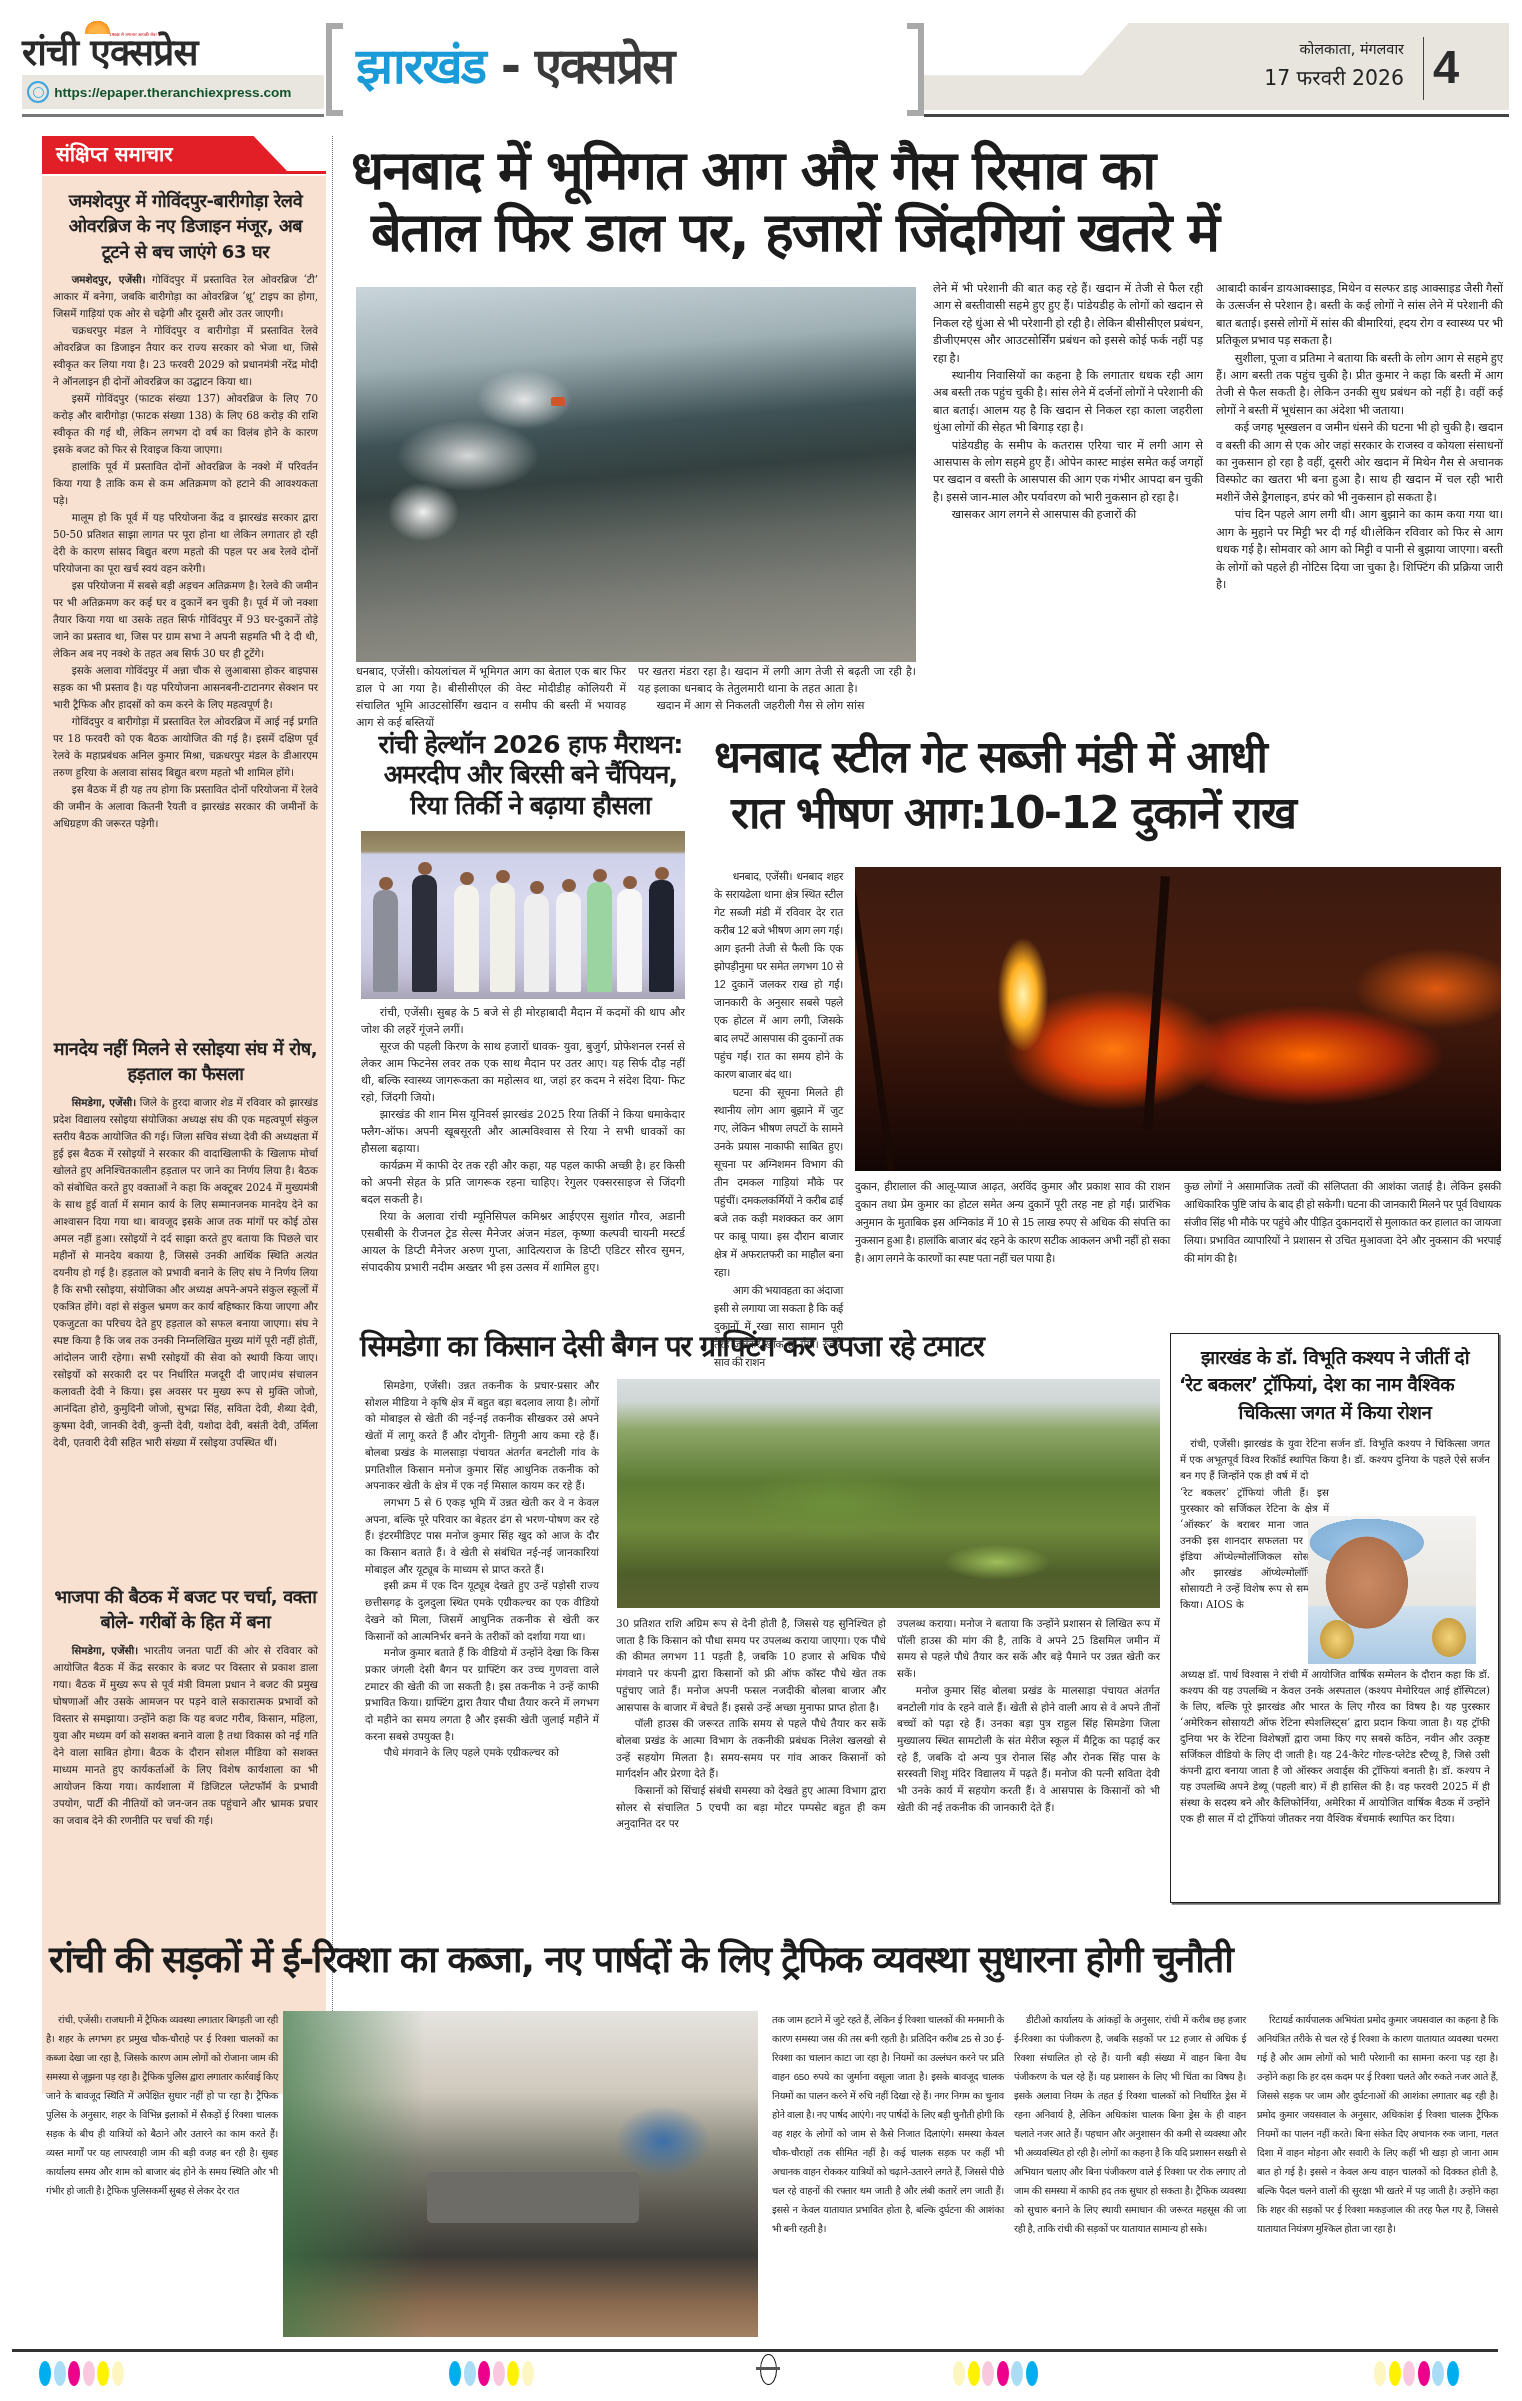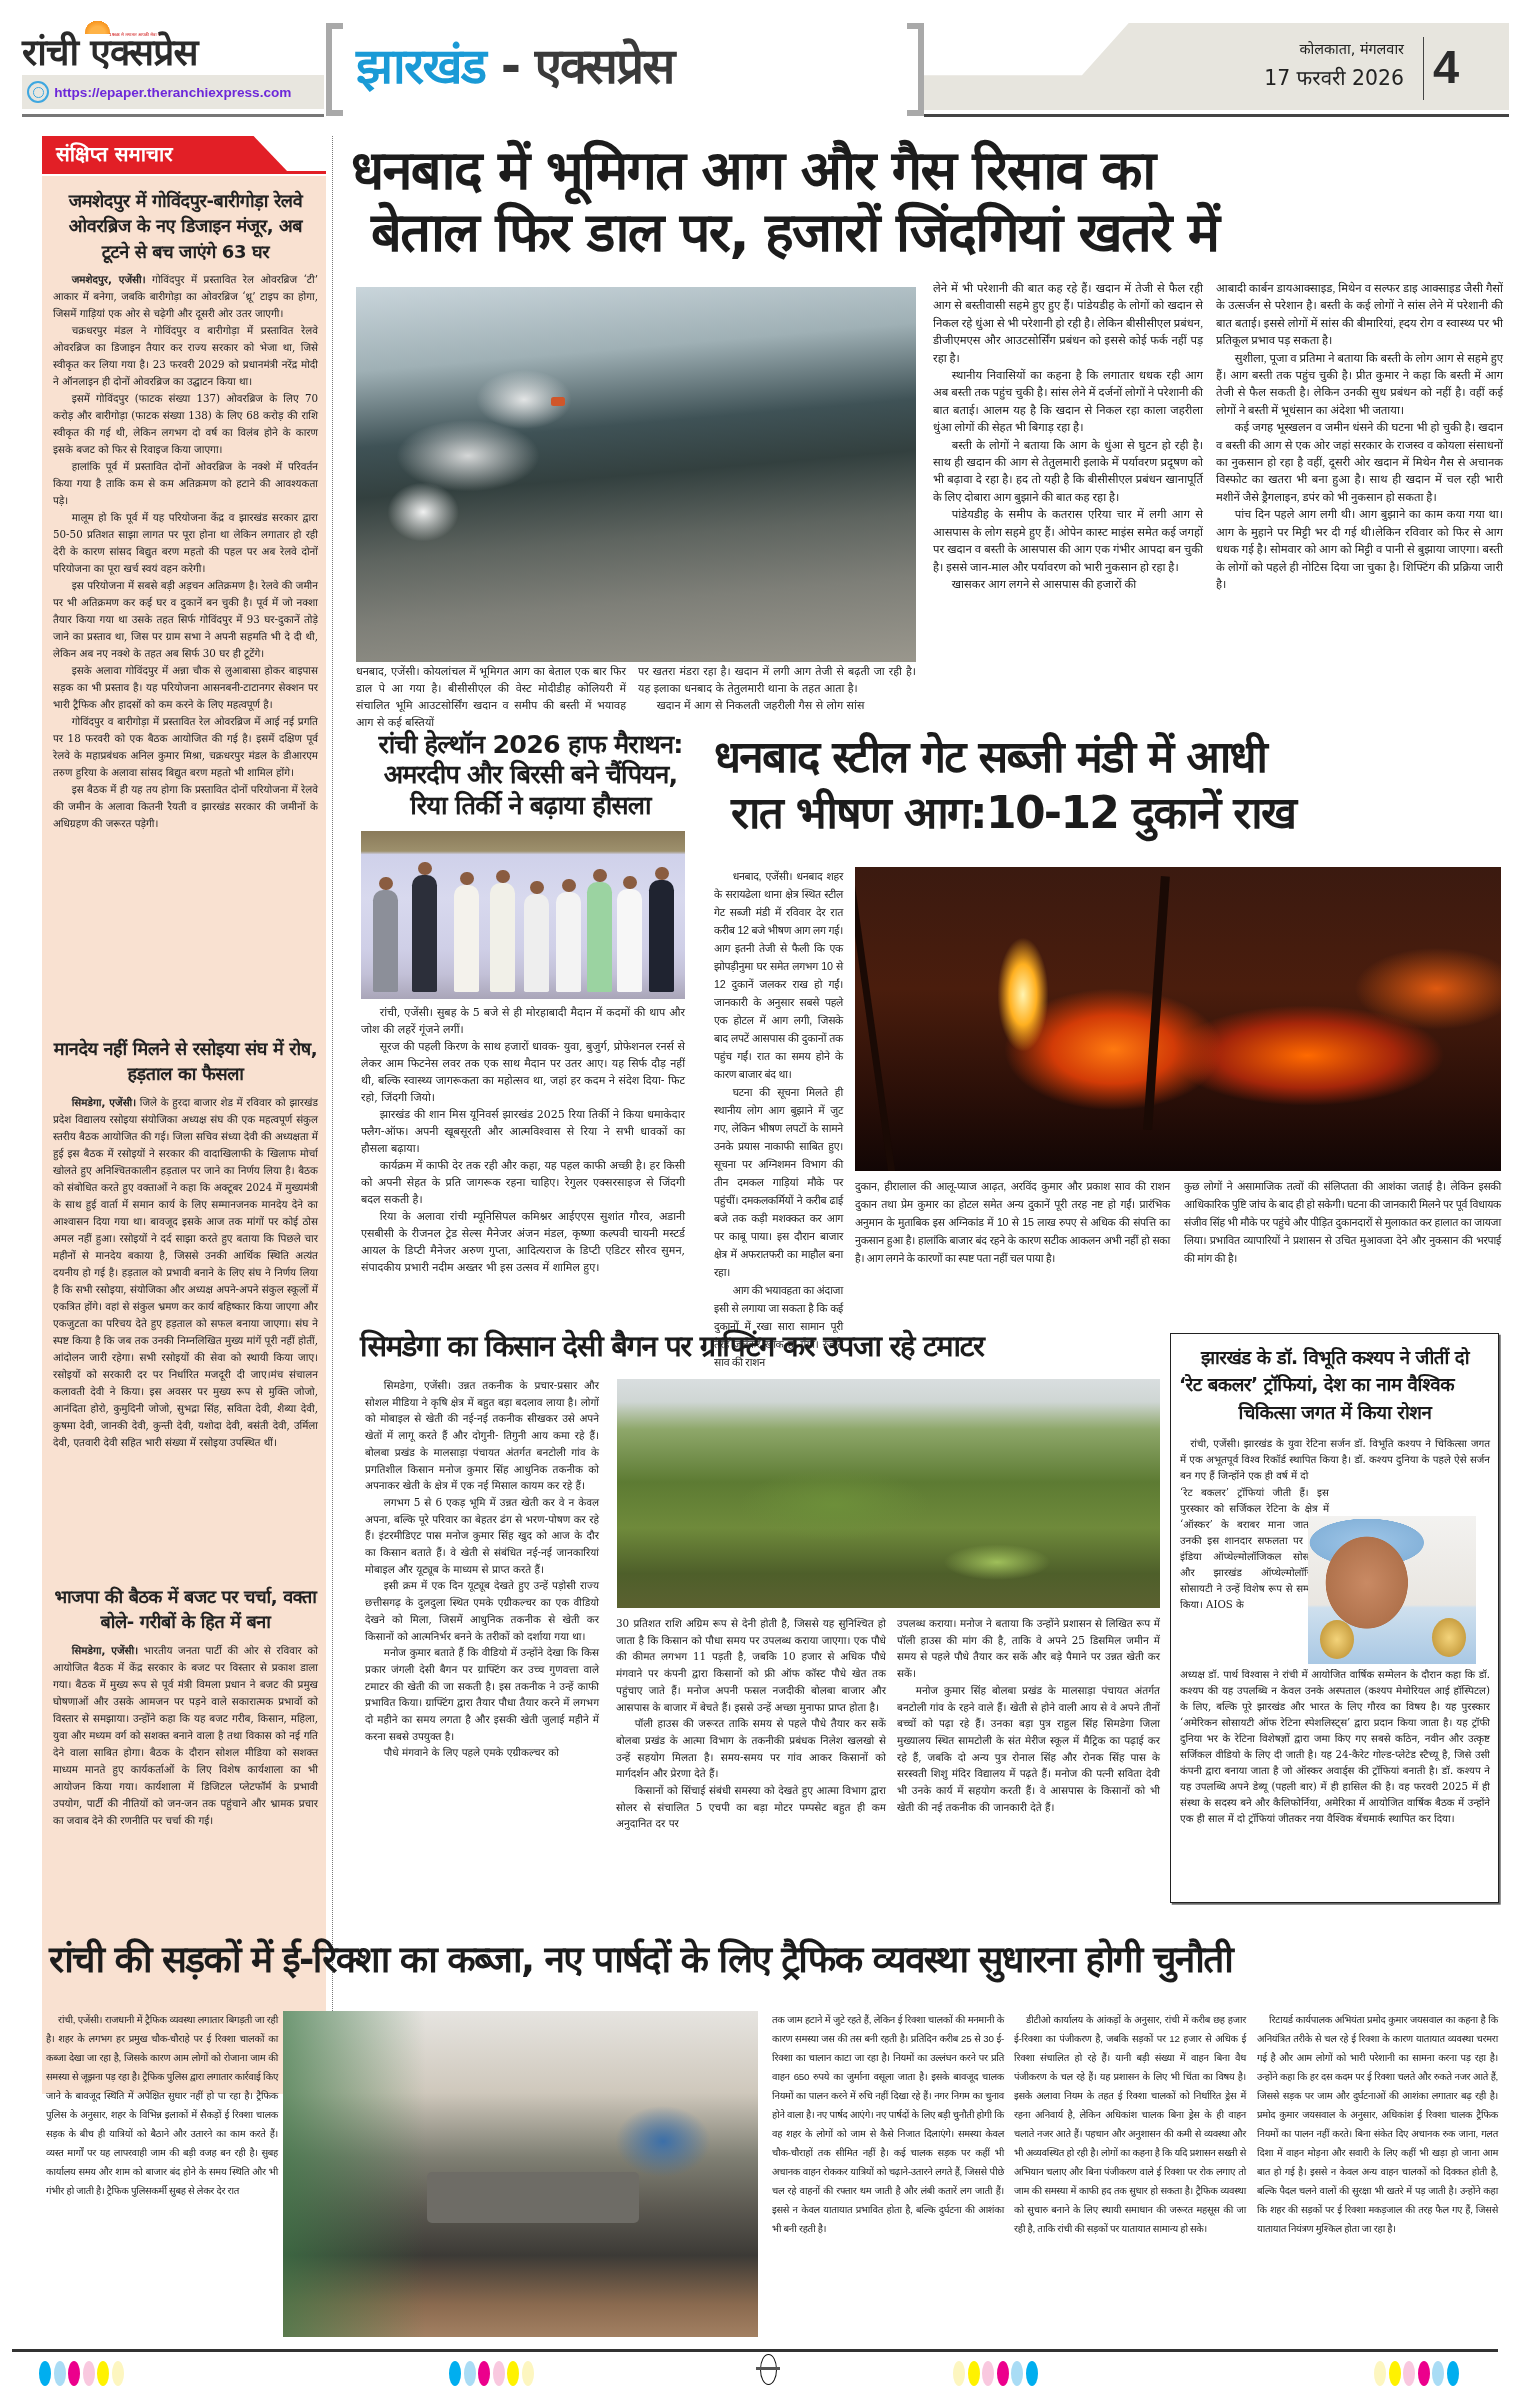--- a/index.html
+++ b/index.html
@@ -6,21 +6,21 @@
   html, body { width: 1523px; height: 2401px; background: #ffffff; overflow: hidden; }
   body { position: relative; font-family: "DejaVu Sans", sans-serif; color: #1a1a1a; }
 
   
   .mast-logo { position: absolute; left: 22px; top: 25.4px; font-family: "DejaVu Serif", serif; font-weight: bold; font-size: 37px; color: #2a2a2a; letter-spacing: -0.8px; }
   .mast-sun { position: absolute; left: 85px; top: 20.4px; width: 25.4px; height: 13.6px; border-radius: 25.4px 25.4px 0 0; background: radial-gradient(circle at 50% 100%, #ffb347 40%, #f7941d 70%, transparent 71%); }
   .mast-tag { position: absolute; left: 109px; top: 32px; font-size: 4.2px; color: #c00; }
   .mast-url-bar { position: absolute; left: 22px; top: 75px; width: 302px; height: 34px; background: #e8e6df; display: flex; align-items: center; padding-left: 5.1px; }
   .mast-url-icon { width: 22px; height: 22px; border-radius: 50%; border: 2.5px solid #3ea7e0; margin-right: 5.1px; position: relative; }
   .mast-url-icon::after { content: ""; position: absolute; left: 4.2px; top: 4.2px; width: 8.5px; height: 8.5px; border-radius: 50%; border: 1.7px solid #3ea7e0; }
-  .mast-url { font-family: "Liberation Sans", sans-serif; font-weight: bold; font-size: 13.6px; color: #6d28d9; }
+  .mast-url { font-family: "Liberation Sans", sans-serif; font-weight: bold; font-size: 13.6px; color: #14532d; }
   .mast-rule { position: absolute; left: 22px; top: 114px; width: 302px; height: 2.5px; background: #777; }
   .bracket-l { position: absolute; left: 326px; top: 23px; width: 17px; height: 93px; border: 6px solid #a9a9a9; border-right: none; }
   .bracket-r { position: absolute; left: 907px; top: 23px; width: 17px; height: 93px; border: 6px solid #a9a9a9; border-left: none; }
   .section-title { position: absolute; left: 356px; top: 30.5px; font-family: "DejaVu Sans", sans-serif; font-weight: bold; font-size: 49px; letter-spacing: -1.7px; }
   .section-title .blue { color: #1a9ad6; }
   .section-title .dark { color: #3a3a3a; }
   .date-panel { position: absolute; left: 924px; top: 23px; width: 585px; height: 87px; background: #e7e5de; clip-path: polygon(0 60%, 27% 60%, 35% 0, 100% 0, 100% 100%, 0 100%); }
   .date-rule { position: absolute; left: 924px; top: 114px; width: 585px; height: 2.5px; background: #444; }
   .date-city { position: absolute; right: 119px; top: 39px; font-family: "DejaVu Sans", sans-serif; font-size: 14.4px; color: #222; text-align: right; }
   .date-date { position: absolute; right: 119px; top: 63px; font-family: "DejaVu Sans", sans-serif; font-size: 20.4px; color: #222; text-align: right; }
@@ -161,21 +161,20 @@
 <div class="body" style="left:356px; top:663px; width:270px;">
   <p style="text-indent:0">धनबाद, एजेंसी। कोयलांचल में भूमिगत आग का बेताल एक बार फिर डाल पे आ गया है। बीसीसीएल की वेस्ट मोदीडीह कोलियरी में संचालित भूमि आउटसोर्सिंग खदान व समीप की बस्ती में भयावह आग से कई बस्तियों</p>
 </div>
 <div class="body" style="left:638px; top:663px; width:278px;">
   <p style="text-indent:0">पर खतरा मंडरा रहा है। खदान में लगी आग तेजी से बढ़ती जा रही है। यह इलाका धनबाद के तेतुलमारी थाना के तहत आता है।</p>
   <p>खदान में आग से निकलती जहरीली गैस से लोग सांस</p>
 </div>
 <div class="body narrow" style="left:933px; top:280px; width:270px;">
   <p style="text-indent:0">लेने में भी परेशानी की बात कह रहे हैं। खदान में तेजी से फैल रही आग से बस्तीवासी सहमे हुए हुए हैं। पांडेयडीह के लोगों को खदान से निकल रहे धुंआ से भी परेशानी हो रही है। लेकिन बीसीसीएल प्रबंधन, डीजीएमएस और आउटसोर्सिंग प्रबंधन को इससे कोई फर्क नहीं पड़ रहा है।</p>
   <p>स्थानीय निवासियों का कहना है कि लगातार धधक रही आग अब बस्ती तक पहुंच चुकी है। सांस लेने में दर्जनों लोगों ने परेशानी की बात बताई। आलम यह है कि खदान से निकल रहा काला जहरीला धुंआ लोगों की सेहत भी बिगाड़ रहा है।</p>
-  <p>बस्ती के लोगों ने बताया कि आग के धुंआ से घुटन हो रही है। साथ ही खदान की आग से तेतुलमारी इलाके में पर्यावरण प्रदूषण को भी बढ़ावा दे रहा है। हद तो यही है कि बीसीसीएल प्रबंधन खानापूर्ति के लिए दोबारा आग बुझाने की बात कह रहा है।</p>
   <p>पांडेयडीह के समीप के कतरास एरिया चार में लगी आग से आसपास के लोग सहमे हुए हैं। ओपेन कास्ट माइंस समेत कई जगहों पर खदान व बस्ती के आसपास की आग एक गंभीर आपदा बन चुकी है। इससे जान-माल और पर्यावरण को भारी नुकसान हो रहा है।</p>
   <p>खासकर आग लगने से आसपास की हजारों की</p>
 </div>
 <div class="body narrow" style="left:1216px; top:280px; width:287px;">
   <p style="text-indent:0">आबादी कार्बन डायआक्साइड, मिथेन व सल्फर डाइ आक्साइड जैसी गैसों के उत्सर्जन से परेशान है। बस्ती के कई लोगों ने सांस लेने में परेशानी की बात बताई। इससे लोगों में सांस की बीमारियां, ह्दय रोग व स्वास्थ्य पर भी प्रतिकूल प्रभाव पड़ सकता है।</p>
   <p>सुशीला, पूजा व प्रतिमा ने बताया कि बस्ती के लोग आग से सहमे हुए हैं। आग बस्ती तक पहुंच चुकी है। प्रीत कुमार ने कहा कि बस्ती में आग तेजी से फैल सकती है। लेकिन उनकी सुध प्रबंधन को नहीं है। वहीं कई लोगों ने बस्ती में भूधंसान का अंदेशा भी जताया।</p>
   <p>कई जगह भूस्खलन व जमीन धंसने की घटना भी हो चुकी है। खदान व बस्ती की आग से एक ओर जहां सरकार के राजस्व व कोयला संसाधनों का नुकसान हो रहा है वहीं, दूसरी ओर खदान में मिथेन गैस से अचानक विस्फोट का खतरा भी बना हुआ है। साथ ही खदान में चल रही भारी मशीनें जैसे ड्रैगलाइन, डपंर को भी नुकसान हो सकता है।</p>
   <p>पांच दिन पहले आग लगी थी। आग बुझाने का काम कया गया था। आग के मुहाने पर मिट्टी भर दी गई थी।लेकिन रविवार को फिर से आग धधक गई है। सोमवार को आग को मिट्टी व पानी से बुझाया जाएगा। बस्ती के लोगों को पहले ही नोटिस दिया जा चुका है। शिफ्टिंग की प्रक्रिया जारी है।</p>
 </div>
 

